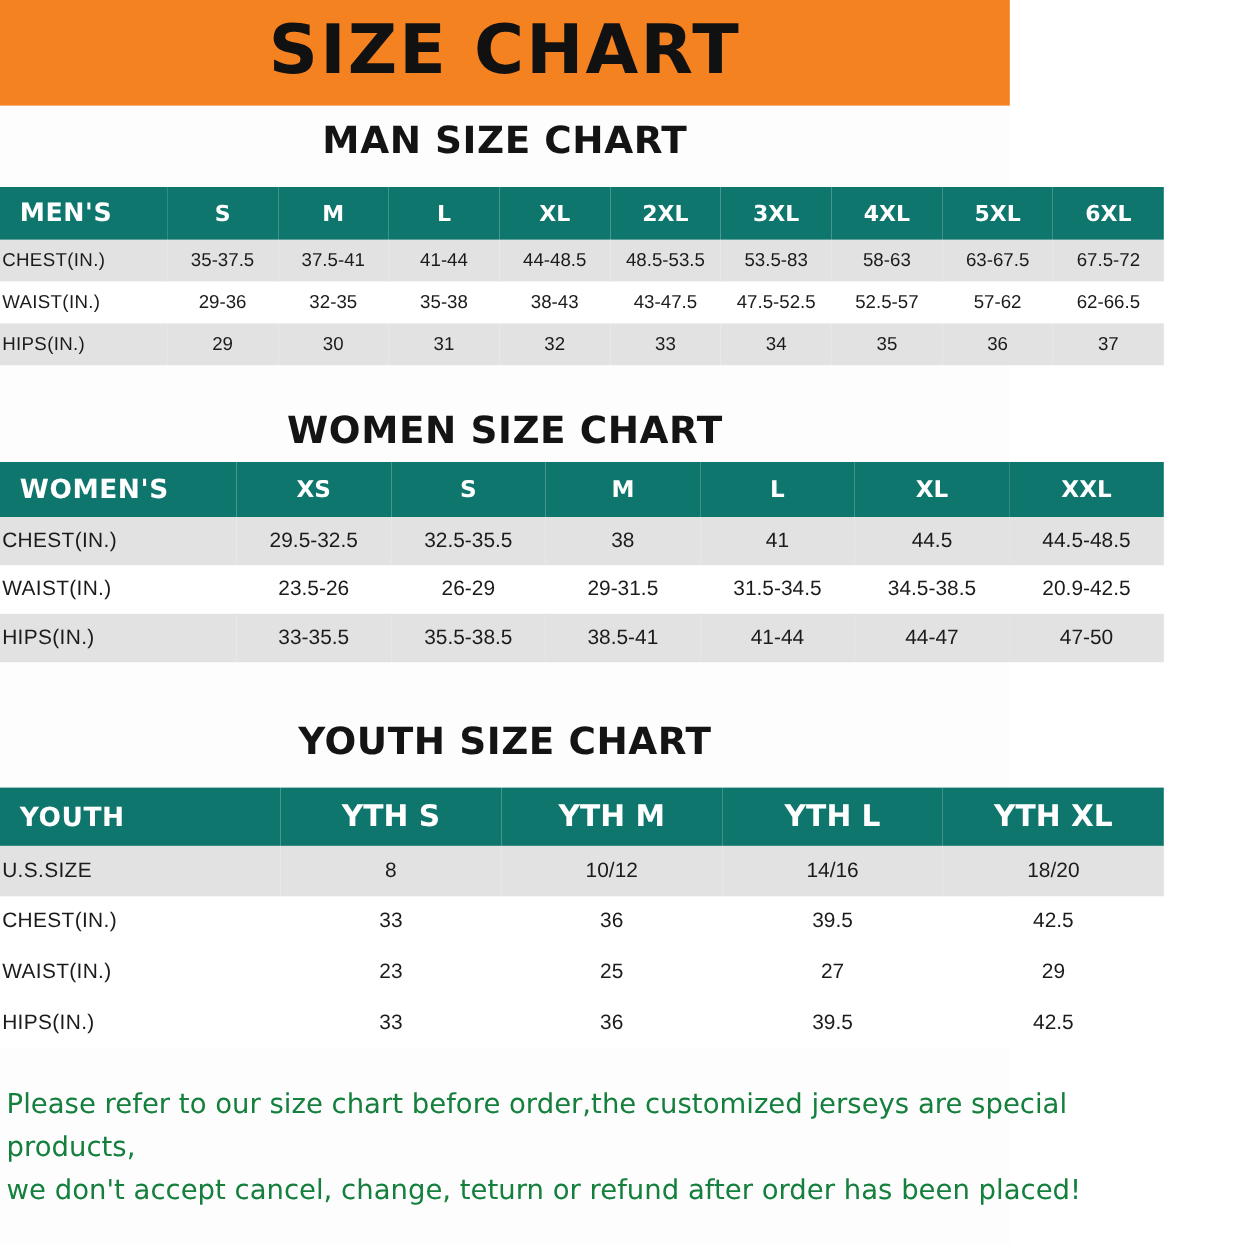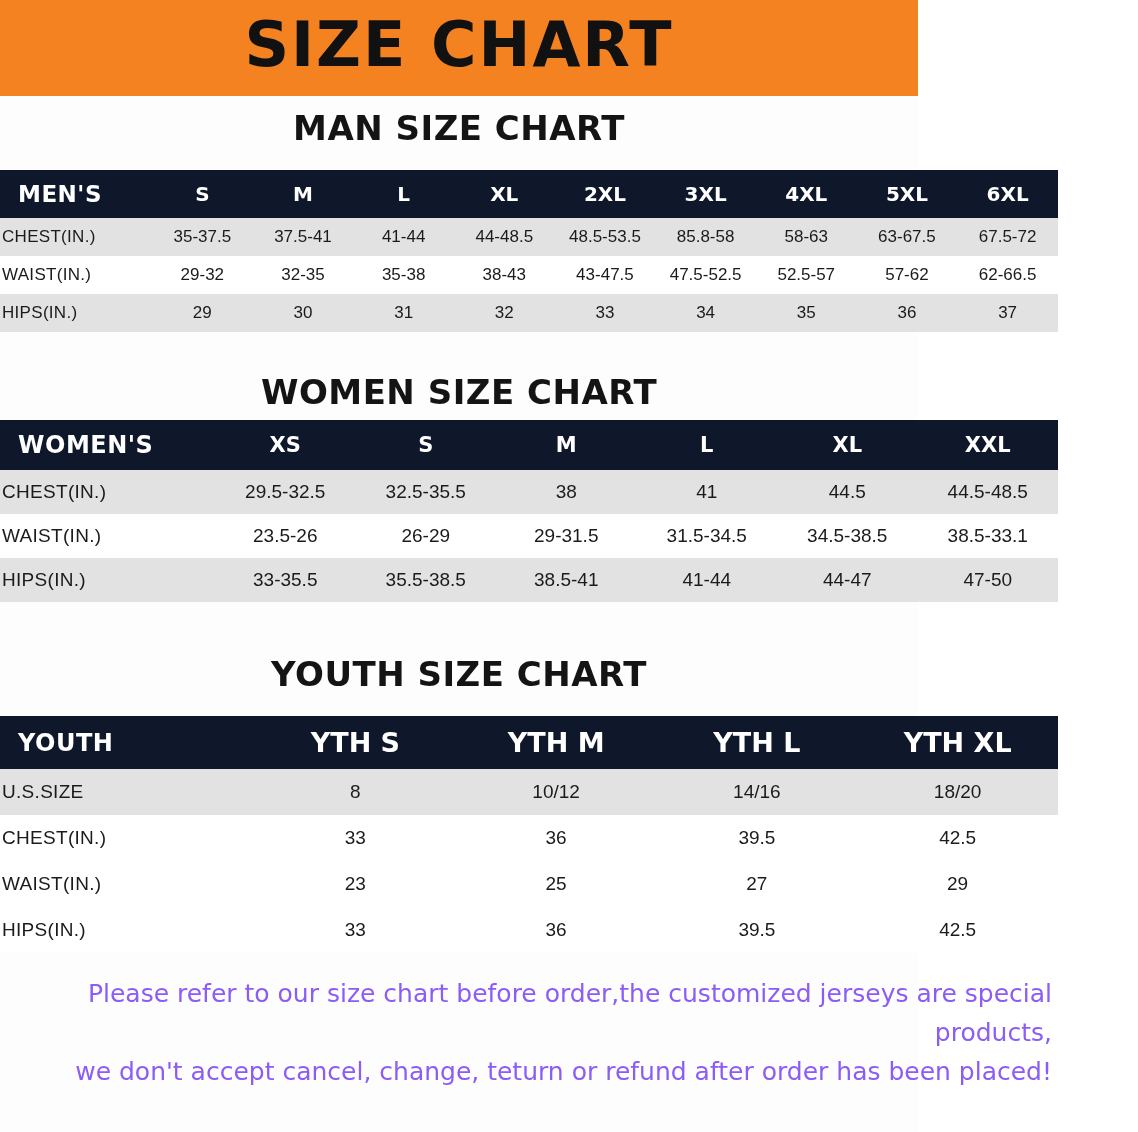--- a/index.html
+++ b/index.html
@@ -56,21 +56,21 @@
   .tbl-wrap {
     width: 1058px;
     margin: 0 auto;
   }
   table {
     width: 100%;
     border-collapse: collapse;
     table-layout: fixed;
   }
   thead th {
-    background: #0f172a;
+    background: #0f766e;
     color: #ffffff;
     font-family: "DejaVu Sans", sans-serif;
     font-weight: 700;
     font-size: 20px;
     padding: 11px 2px;
     text-align: center;
   }
   thead th.rowhead {
     text-align: left;
     padding-left: 18px;
@@ -107,24 +107,24 @@
 
   .women thead th { font-size: 21px; }
   .women thead th.rowhead { font-size: 24px; }
   .women tbody td { font-size: 19px; padding: 11px 2px; }
   .women tbody td.rowhead { font-size: 19px; }
 
   .men thead th.rowhead { font-size: 23px; }
 
   
   .note {
-    margin: 22px auto 0 auto;
+    margin: 32px auto 0 auto;
     width: 1058px;
-    text-align: right;
-    color: #8b5cf6;
+    text-align: left;
+    color: #15803d;
     font-family: "DejaVu Sans", sans-serif;
     font-size: 25px;
     line-height: 1.55;
     padding: 0 6px;
   }
   .note span { display: block; }
 </style>
 </head>
 <body>
 
@@ -164,28 +164,28 @@
         </tr>
       </thead>
       <tbody>
         <tr class="shade">
           <td class="rowhead">CHEST(IN.)</td>
           <td>35-37.5</td>
           <td>37.5-41</td>
           <td>41-44</td>
           <td>44-48.5</td>
           <td>48.5-53.5</td>
-          <td>85.8-58</td>
+          <td>53.5-83</td>
           <td>58-63</td>
           <td>63-67.5</td>
           <td>67.5-72</td>
         </tr>
         <tr class="plain">
           <td class="rowhead">WAIST(IN.)</td>
-          <td>29-32</td>
+          <td>29-36</td>
           <td>32-35</td>
           <td>35-38</td>
           <td>38-43</td>
           <td>43-47.5</td>
           <td>47.5-52.5</td>
           <td>52.5-57</td>
           <td>57-62</td>
           <td>62-66.5</td>
         </tr>
         <tr class="shade">
@@ -237,21 +237,21 @@
           <td>44.5</td>
           <td>44.5-48.5</td>
         </tr>
         <tr class="plain">
           <td class="rowhead">WAIST(IN.)</td>
           <td>23.5-26</td>
           <td>26-29</td>
           <td>29-31.5</td>
           <td>31.5-34.5</td>
           <td>34.5-38.5</td>
-          <td>38.5-33.1</td>
+          <td>20.9-42.5</td>
         </tr>
         <tr class="shade">
           <td class="rowhead">HIPS(IN.)</td>
           <td>33-35.5</td>
           <td>35.5-38.5</td>
           <td>38.5-41</td>
           <td>41-44</td>
           <td>44-47</td>
           <td>47-50</td>
         </tr>

